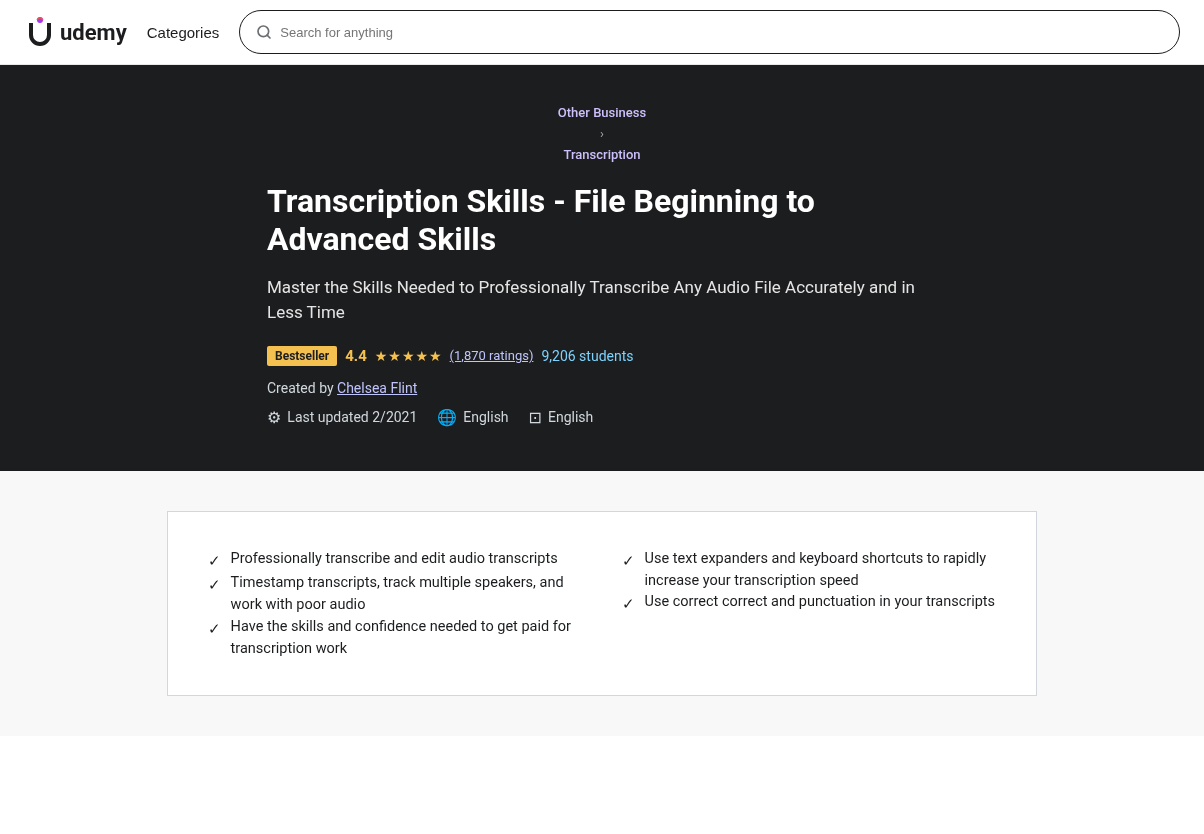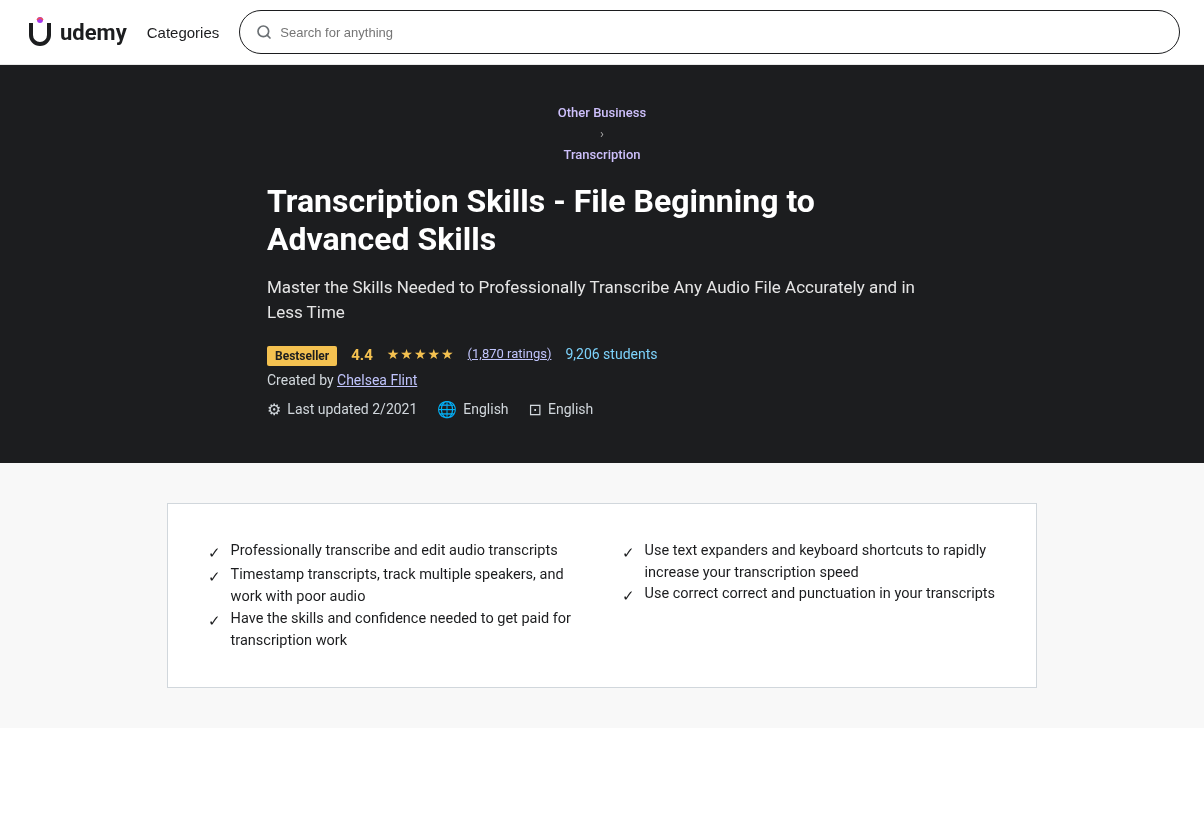--- a/index.html
+++ b/index.html
@@ -103,23 +103,23 @@
       margin-bottom: 16px;
     }
     .course-subtitle {
       font-size: 17px;
       color: #e5e5e5;
       line-height: 1.5;
       margin-bottom: 20px;
     }
     .rating-row {
       display: flex;
-      align-items: flex-start;
-      gap: 14px;
-      margin-bottom: 6px;
+      align-items: center;
+      gap: 8px;
+      margin-bottom: 14px;
       flex-wrap: wrap;
     }
     .bestseller-badge {
       background: #f4c150;
       color: #1c1d1f;
       font-size: 12px;
       font-weight: 700;
       padding: 3px 8px;
       border-radius: 2px;
     }

